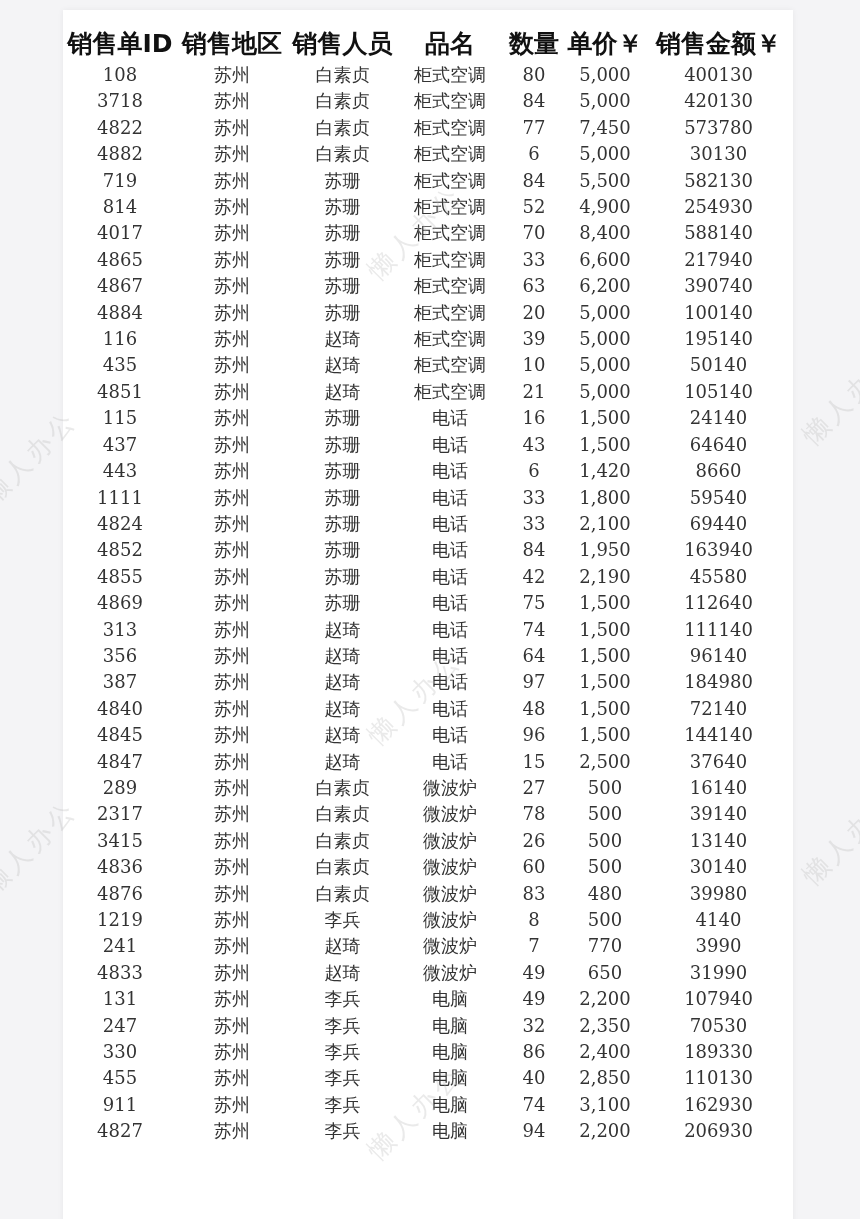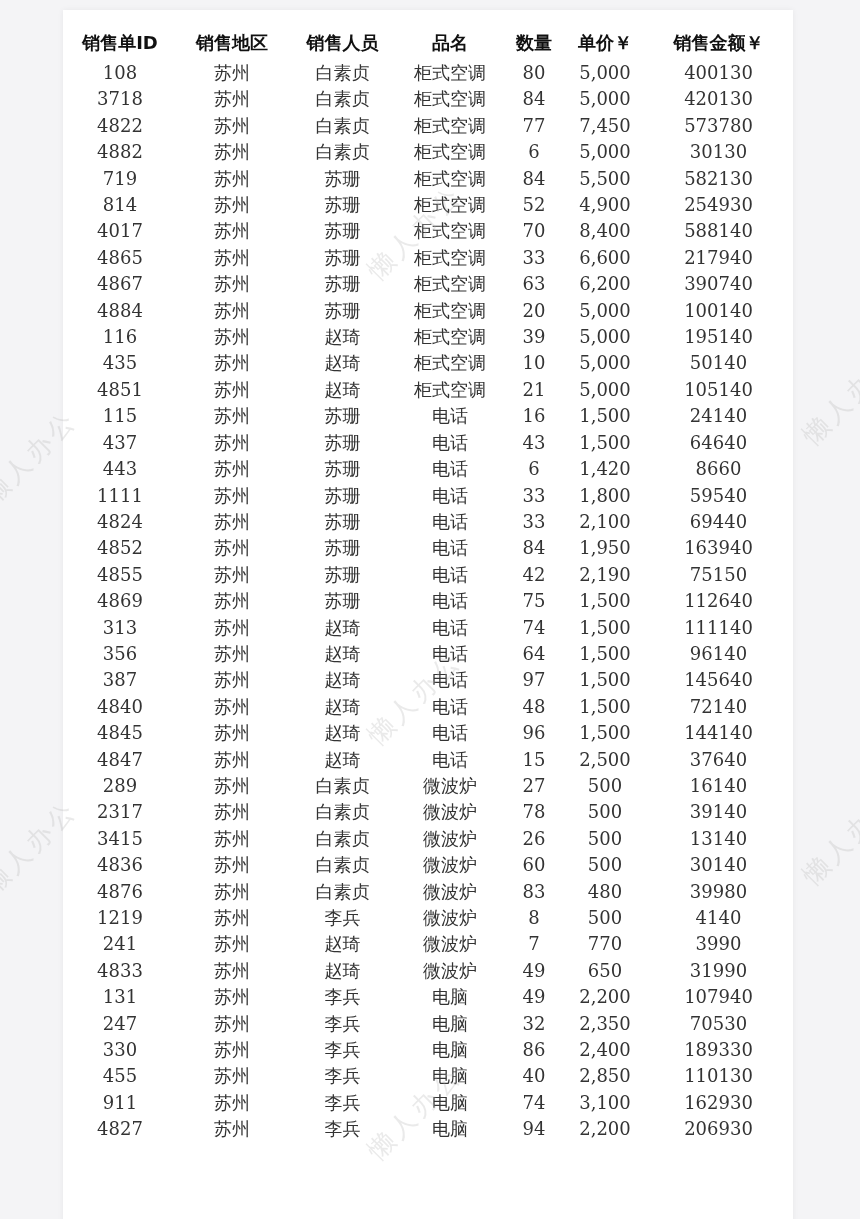--- a/index.html
+++ b/index.html
@@ -28,21 +28,21 @@
       position: absolute;
       left: 0;
       top: 17px;
       width: 730px;
       border-collapse: collapse;
       table-layout: fixed;
     }
     table.sales th {
       font-family: "DejaVu Sans", "Liberation Sans", sans-serif;
       font-weight: bold;
-      font-size: 18px;
+      font-size: 25px;
       height: 31px;
       padding: 0;
       text-align: center;
       color: #111;
       white-space: nowrap;
       margin-left: 44px;
     }
     table.sales td {
       font-size: 18px;
       height: 26.4px;
@@ -261,21 +261,21 @@
           <td>1,950</td>
           <td>163940</td>
         </tr>
         <tr>
           <td>4855</td>
           <td>苏州</td>
           <td>苏珊</td>
           <td>电话</td>
           <td>42</td>
           <td>2,190</td>
-          <td>75150</td>
+          <td>45580</td>
         </tr>
         <tr>
           <td>4869</td>
           <td>苏州</td>
           <td>苏珊</td>
           <td>电话</td>
           <td>75</td>
           <td>1,500</td>
           <td>112640</td>
         </tr>
@@ -297,21 +297,21 @@
           <td>1,500</td>
           <td>96140</td>
         </tr>
         <tr>
           <td>387</td>
           <td>苏州</td>
           <td>赵琦</td>
           <td>电话</td>
           <td>97</td>
           <td>1,500</td>
-          <td>145640</td>
+          <td>184980</td>
         </tr>
         <tr>
           <td>4840</td>
           <td>苏州</td>
           <td>赵琦</td>
           <td>电话</td>
           <td>48</td>
           <td>1,500</td>
           <td>72140</td>
         </tr>

